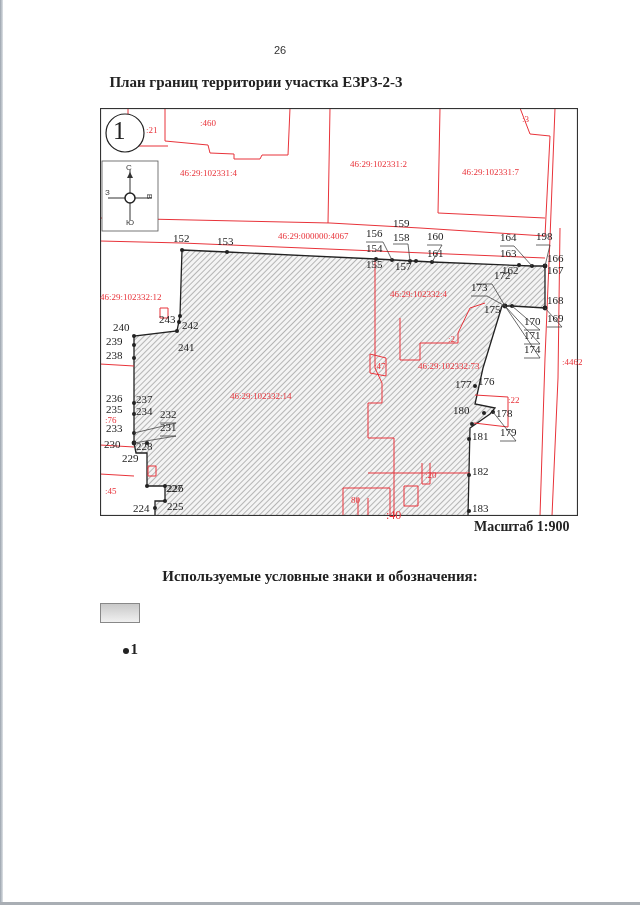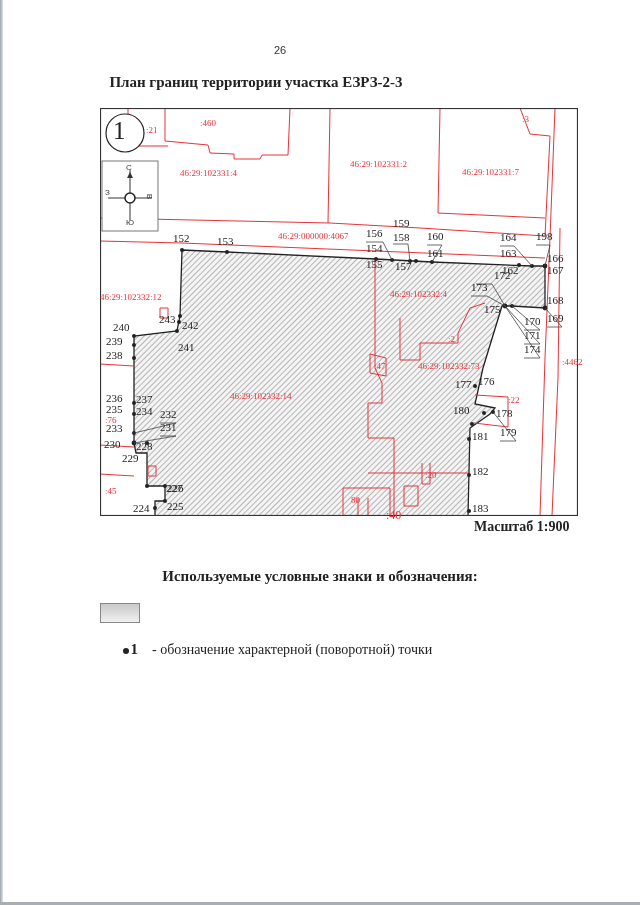--- a/index.html
+++ b/index.html
@@ -223,14 +223,13 @@
 <div class="scale">Масштаб 1:900</div>
 
 <div class="legend-title">Используемые условные знаки и обозначения:</div>
 
 <div class="legend-row" style="top:603px;">
   <div class="legend-swatch"></div>
 </div>
 
 <div class="legend-row" style="top:641px;">
   <div class="legend-dot"><span class="dot"></span><span>1</span></div>
-  <span>-  обозначение характерной (поворотной) точки</span>
 </div>
 
 </body></html>

